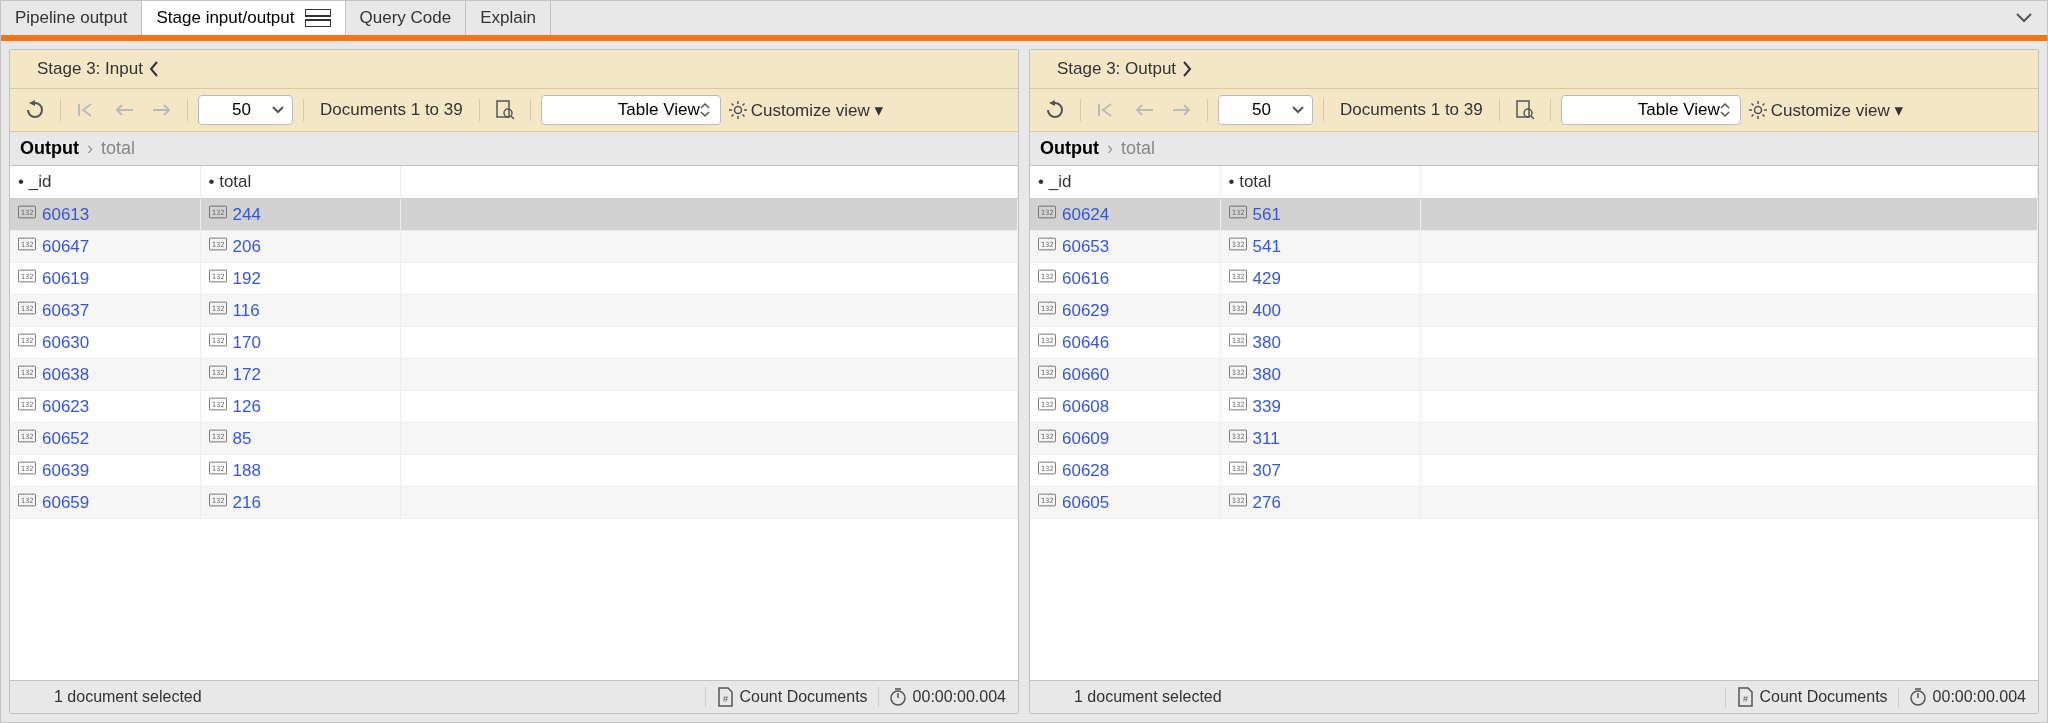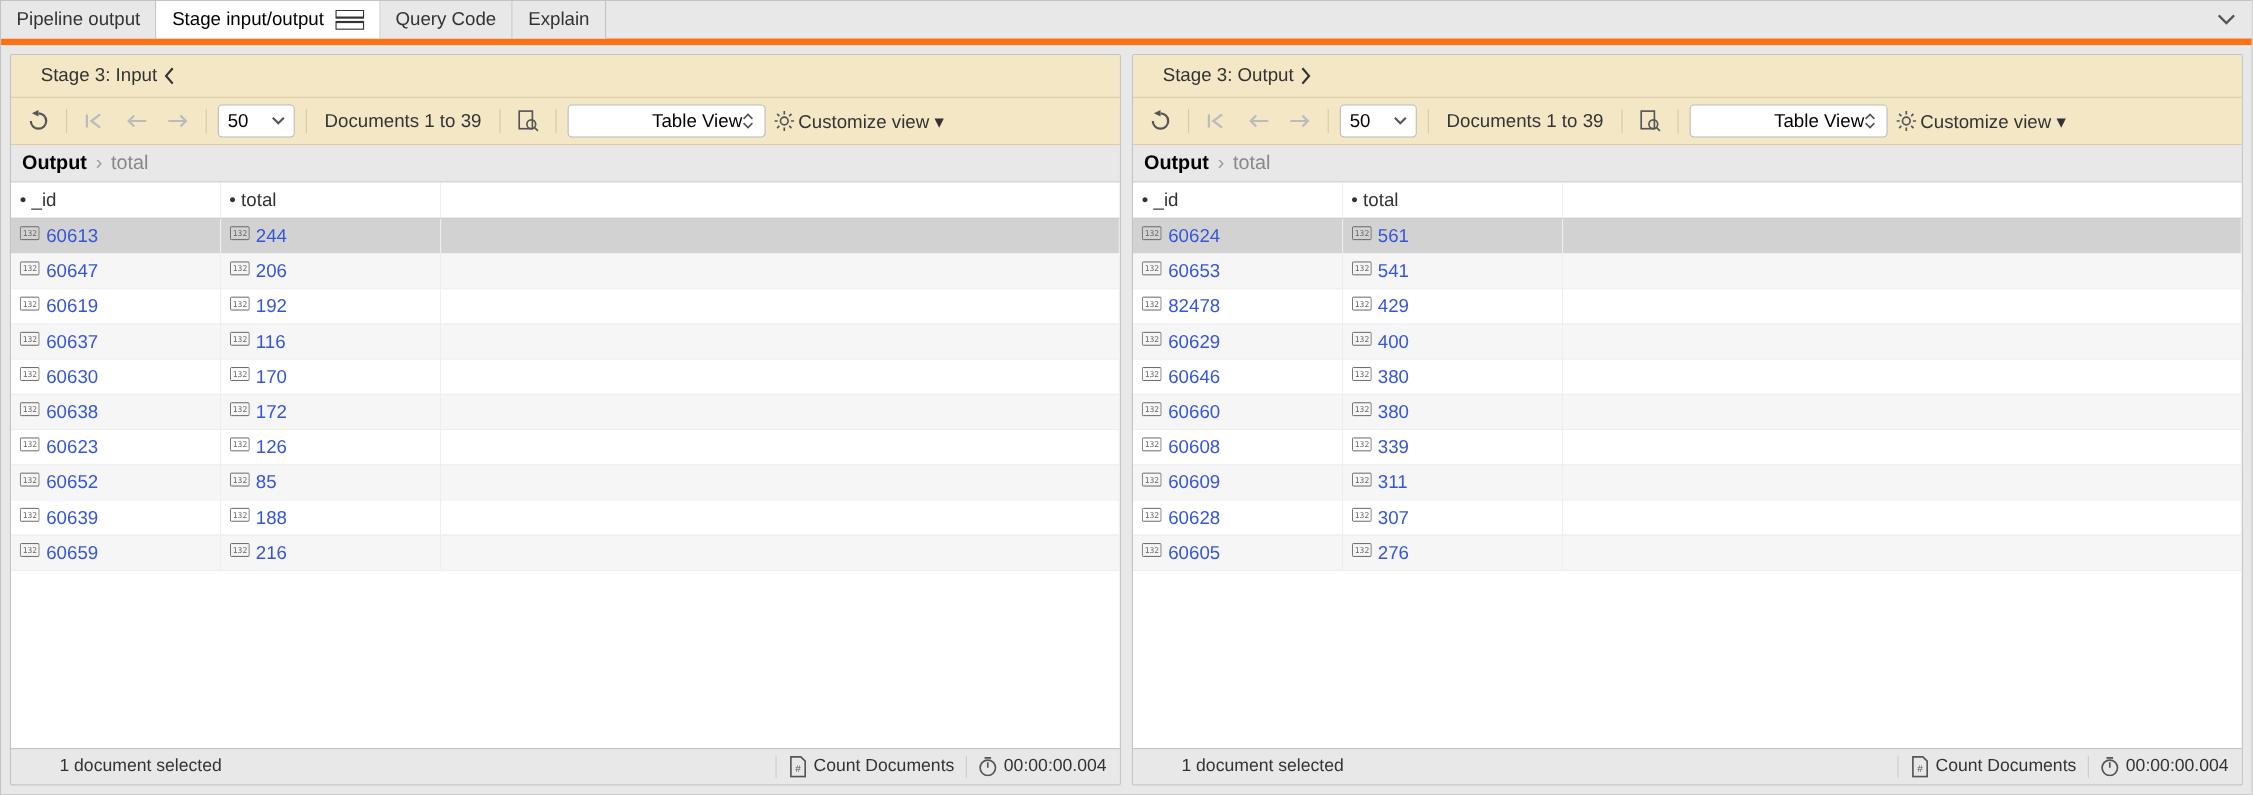--- a/index.html
+++ b/index.html
@@ -16,21 +16,21 @@
   .panels { flex: 1; display: flex; gap: 10px; padding: 8px; overflow: hidden; }
   .panel { flex: 1; display: flex; flex-direction: column; border: 1px solid #c3c3c3; background: #e8e8e8; overflow: hidden; border-radius: 2px;}
   .panel-header { display: flex; align-items: center; background: #f3e7c6; padding: 8px 27px; border-bottom: 1px solid #d8cba3; }
   .panel-title { font-size: 17px; color: #333; }
   .panel-collapse { width: 22px; height: 22px; display: flex; align-items: center; justify-content: center; cursor: pointer; color: #333; }
   .panel-toolbar { display: flex; align-items: center; gap: 8px; background: #f3e7c6; padding: 6px 10px; border-bottom: 1px solid #d8cba3; }
   .tool-btn { width: 30px; height: 30px; display: flex; align-items: center; justify-content: center; cursor: pointer; color: #555; border-radius: 3px;}
   .tool-btn.disabled { color: #bbb; cursor: default; }
   .vsep { width: 1px; height: 22px; background: #d8cba3; margin: 0 2px; }
   .page-size { display: flex; align-items: center; gap: 4px; background: #fff; border: 1px solid #bbb; border-radius: 4px; padding: 2px 8px; height: 30px; cursor: pointer;}
-  .page-size .val { min-width: 36px; }
+  .page-size .val { min-width: 36px; margin-left: 25px; }
   .doc-range { color: #333; padding: 0 6px; white-space: nowrap; }
   .view-select { display: flex; align-items: center; justify-content: flex-end; background: #fff; border: 1px solid #bbb; border-radius: 4px; padding: 2px 10px; height: 30px; min-width: 180px; cursor: pointer;}
   .customize { display: flex; align-items: center; gap: 4px; color: #333; cursor: pointer; white-space: nowrap;}
   
   .breadcrumb { display: flex; align-items: center; gap: 8px; background: #e8e8e8; border-bottom: 1px solid #c3c3c3; padding: 6px 10px; font-size: 18px;}
   .breadcrumb .root-lbl { font-weight: bold; }
   .breadcrumb .chev { color: #999; }
   .breadcrumb .leaf { color: #888; }
   
   .table-wrap { flex: 1; overflow: auto; background: #fff; position: relative; }
@@ -500,21 +500,21 @@
                     <span>541</span>
                   </span></td>
                 <td></td>
               </tr>
               <tr>
                 <td><span class="cell-val">
                     <svg class="int-icon" viewBox="0 0 20 14">
                       <rect x="0.5" y="0.5" width="19" height="13" rx="1" fill="none" stroke="currentColor"></rect>
                       <text x="3" y="10" font-size="8" fill="currentColor" font-family="monospace">132</text>
                     </svg>
-                    <span>82478</span>
+                    <span>60616</span>
                   </span></td>
                 <td class="total-cell"><span class="cell-val">
                     <svg class="int-icon" viewBox="0 0 20 14">
                       <rect x="0.5" y="0.5" width="19" height="13" rx="1" fill="none" stroke="currentColor"></rect>
                       <text x="3" y="10" font-size="8" fill="currentColor" font-family="monospace">132</text>
                     </svg>
                     <span>429</span>
                   </span></td>
                 <td></td>
               </tr>

